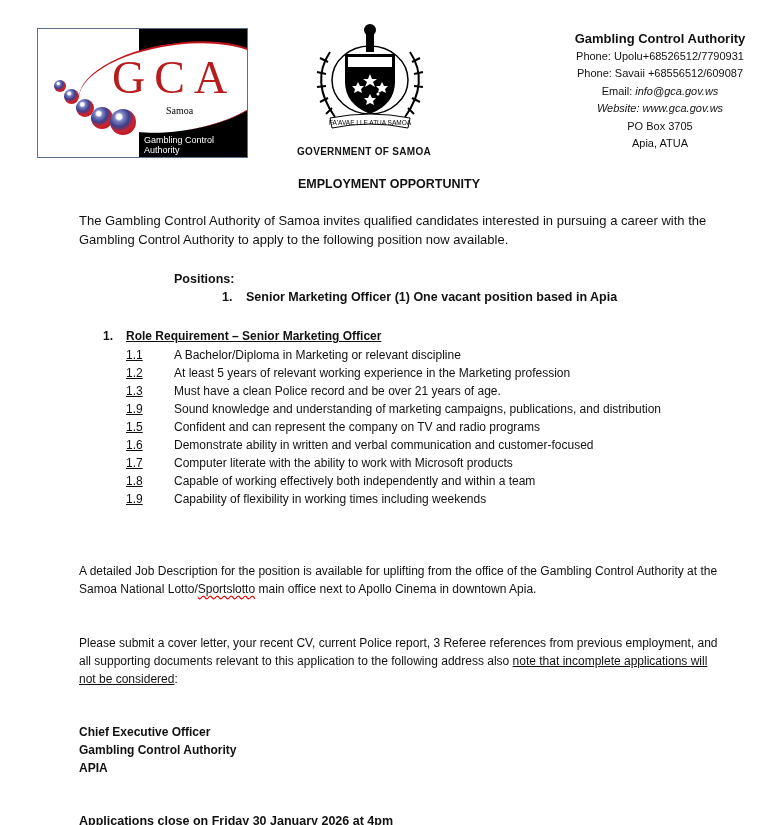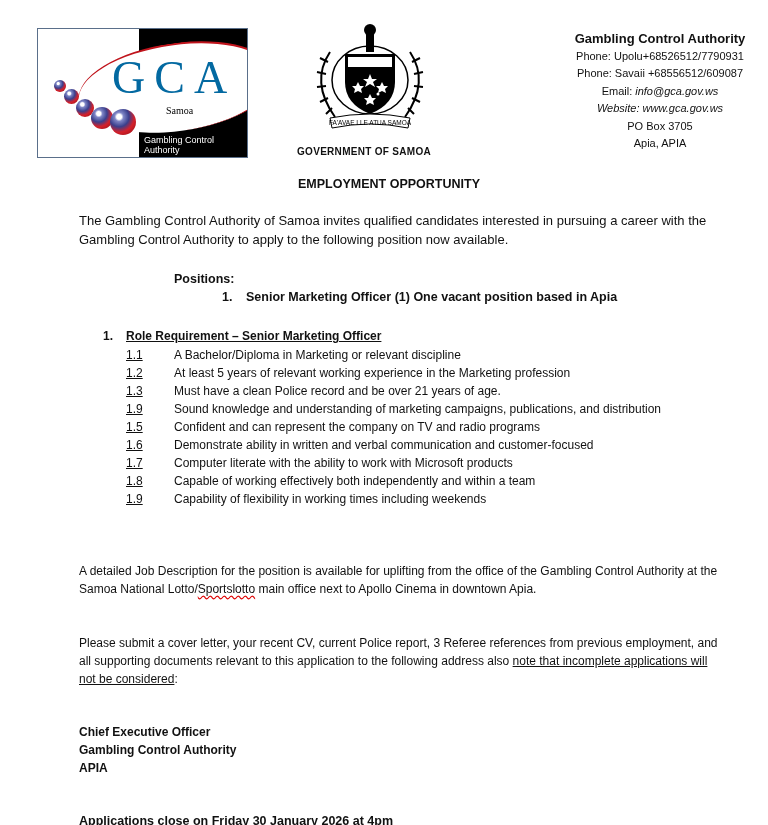--- a/index.html
+++ b/index.html
@@ -6,21 +6,21 @@
   body { width: 768px; height: 825px; position: relative; overflow: hidden;
          font-family: "Liberation Sans", sans-serif; color: #111; }
   .abs { position: absolute; }
   .logo-box { left: 37px; top: 28px; width: 211px; height: 130px; border: 1px solid #5a6f8a;
               background: #fff; overflow: hidden; box-sizing: border-box; }
   .logo-black { position: absolute; left: 101px; top: 0; width: 110px; height: 130px; background: #000; }
   .logo-ellipse { position: absolute; left: 40px; top: 14px; width: 196px; height: 86px;
                   border-radius: 50%; background: #fff; border-right: 3px solid #c0141c;
                   border-top: 2px solid #c0141c; transform: rotate(-8deg); }
   .logo-gca { position: absolute; left: 74px; top: 22px; font-family: "Liberation Serif", serif;
-              font-size: 46px; letter-spacing: 9px; color: #0369a1; }
+              font-size: 46px; letter-spacing: 9px; color: #b91c1c; }
   .logo-samoa { position: absolute; left: 128px; top: 76px; font-family: "Liberation Serif", serif;
                 font-size: 10px; color: #000; }
   .logo-caption { position: absolute; left: 106px; top: 106px; font-size: 9px; color: #fff; }
   .ball { position: absolute; border-radius: 50%;
           background: radial-gradient(circle at 35% 30%, #ffffff 0 10%, #7f86c6 18%, #3a3f8c 40%, #d4202a 62%, #8a0b12 100%); }
   .crest { left: 300px; top: 22px; width: 140px; height: 115px; }
   .gov-label { left: 297px; top: 146px; font-size: 10px; font-weight: bold; letter-spacing: 0.3px; }
   .contact { left: 555px; top: 30px; width: 210px; text-align: center; font-size: 11px; line-height: 17.5px; }
   .contact .org { font-size: 13px; font-weight: bold; margin-bottom: 0px; }
   .contact .it { font-style: italic; }
@@ -88,21 +88,21 @@
   <div>Phone: Savaii +68556512/609087</div>
   <div>
     <span>Email:</span>
     <span class="it">info@gca.gov.ws</span>
   </div>
   <div class="it">
     <span>Website:</span>
     <span>www.gca.gov.ws</span>
   </div>
   <div>PO Box 3705</div>
-  <div>Apia, APIA</div>
+  <div>Apia, ATUA</div>
 </div>
 
 <div class="abs title">EMPLOYMENT OPPORTUNITY</div>
 
 <div class="abs intro">The Gambling Control Authority of Samoa invites qualified candidates interested in pursuing a career with the Gambling Control Authority to apply to the following position now available.</div>
 
 <div class="abs positions">Positions:</div>
 <div class="abs position-item">
   <span class="num">1.</span><span>Senior Marketing Officer (1) One vacant position based in Apia</span>
 </div>

